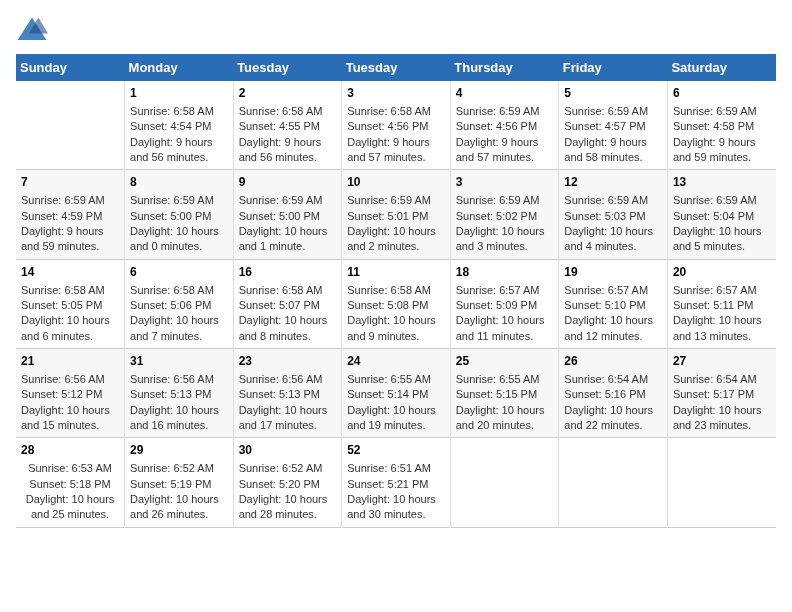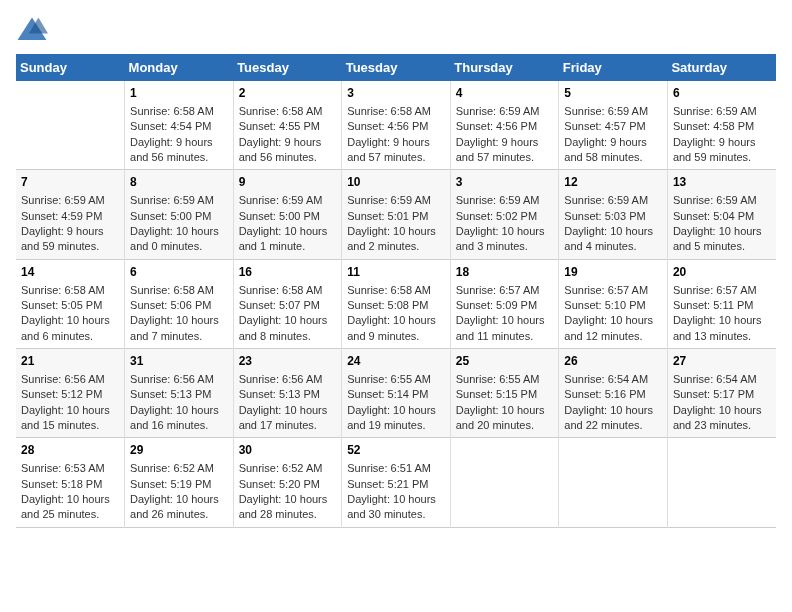--- a/index.html
+++ b/index.html
@@ -314,21 +314,21 @@
           <span class="day-number">27</span>
           <div class="day-info" style="white-space: pre-line;">Sunrise: 6:54 AM
 Sunset: 5:17 PM
 Daylight: 10 hours
 and 23 minutes.</div>
         </td>
       </tr>
       <tr>
         <td>
           <span class="day-number">28</span>
-          <div class="day-info" style="white-space: pre-line;">Sunrise: 6:53 AM
+          <div class="day-info" style="white-space: pre-line; text-align: center;">Sunrise: 6:53 AM
 Sunset: 5:18 PM
 Daylight: 10 hours
 and 25 minutes.</div>
         </td>
         <td>
           <span class="day-number">29</span>
           <div class="day-info" style="white-space: pre-line;">Sunrise: 6:52 AM
 Sunset: 5:19 PM
 Daylight: 10 hours
 and 26 minutes.</div>

